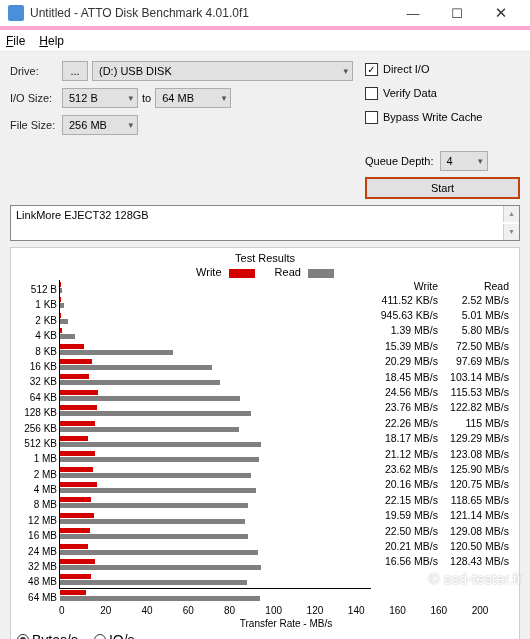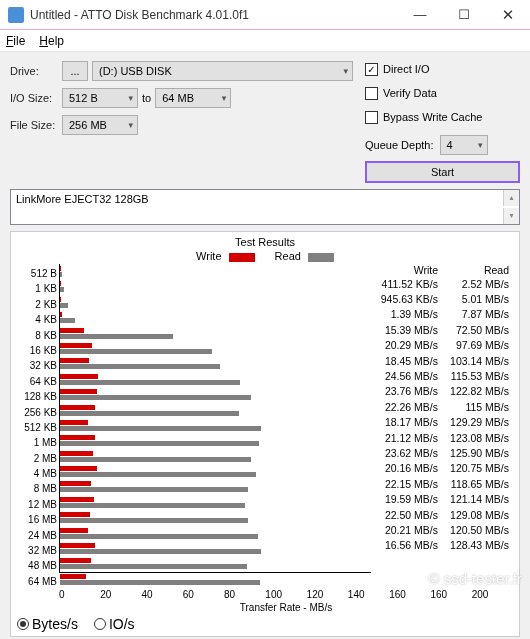--- a/index.html
+++ b/index.html
@@ -1,17 +1,17 @@
 <!DOCTYPE html>
 <html><head>
 <meta charset="utf-8">
 <style>
 * { box-sizing: border-box; margin: 0; padding: 0; }
 body { font-family: "Segoe UI", Tahoma, sans-serif; font-size: 11px; background: #fff; width: 530px; }
-.titlebar { height: 30px; display: flex; align-items: center; padding: 0 0 0 8px; border-bottom: 1px solid #f9a8d4; background: #fff; }
+.titlebar { height: 30px; display: flex; align-items: center; padding: 0 7px 0 8px; border-bottom: 4px solid #f9a8d4; background: #fff; }
 .titlebar .icon { width: 16px; height: 16px; background: #4a90d9; border-radius: 2px; margin-right: 6px; }
 .titlebar .title { flex: 1; font-size: 12px; color: #333; }
 .winbtn { width: 44px; height: 30px; display: flex; align-items: center; justify-content: center; color: #333; font-size: 13px; }
 .winbtn.close { font-size: 15px; }
 .menubar { height: 22px; display: flex; align-items: center; padding: 0 6px; font-size: 12px; border-bottom: 1px solid #e8e8e8; }
 .menubar span { margin-right: 14px; }
 .menubar span u { text-decoration: underline; }
 .content { padding: 8px 10px 4px 10px; background: #f0f0f0; }
 .toprow { display: flex; gap: 12px; }
 .leftcol { flex: 1; }
@@ -19,23 +19,23 @@
 .frow { display: flex; align-items: center; margin-bottom: 5px; height: 22px; }
 .flabel { width: 52px; font-size: 11px; color: #222; }
 .dots { width: 26px; height: 20px; background: #e1e1e1; border: 1px solid #adadad; text-align: center; line-height: 18px; margin-right: 4px; font-size: 11px; }
 .combo { height: 20px; background: #e1e1e1; border: 1px solid #adadad; display: flex; align-items: center; padding: 0 4px 0 6px; font-size: 11px; }
 .combo .arr { margin-left: auto; font-size: 9px; color: #555; }
 .combo.drive { flex: 1; }
 .combo.io { width: 76px; }
 .to { margin: 0 4px; }
 .chk { display: flex; align-items: center; margin-bottom: 6px; font-size: 11px; height: 18px; }
 .chk .box { width: 13px; height: 13px; border: 1px solid #333; margin-right: 5px; display: flex; align-items: center; justify-content: center; font-size: 10px; background: #fff; }
-.qrow { display: flex; align-items: center; margin-top: 9px; text-align: center; }
+.qrow { display: flex; align-items: center; margin-top: 25px; text-align: center; }
 .qrow .combo { width: 48px; margin-left: 6px; }
-.startbtn { width: 100%; height: 22px; background: #e1e1e1; border: 2px solid #8b5cf6; font-size: 11px; margin-top: 6px; }
+.startbtn { width: 100%; height: 22px; background: #e1e1e1; border: 2px solid #c2410c; font-size: 11px; margin-top: 6px; }
 .textarea { width: 100%; height: 36px; background: #fff; border: 1px solid #828790; padding: 3px 5px; font-size: 11px; position: relative; margin-top: 6px; }
 .textarea .sbup { position: absolute; right: 0; top: 0; width: 16px; height: 16px; background: #f0f0f0; border-left: 1px solid #ccc; text-align: center; font-size: 8px; line-height: 16px; color: #888; }
 .textarea .sbdn { position: absolute; right: 0; bottom: 0; width: 16px; height: 16px; background: #f0f0f0; border-left: 1px solid #ccc; text-align: center; font-size: 8px; line-height: 16px; color: #888; }
 .results { background: #fff; border: 1px solid #ccc; margin-top: 6px; padding: 4px 6px 2px 6px; }
 .reshdr { text-align: center; font-size: 11px; margin-bottom: 2px; }
 .legend { display: flex; justify-content: center; gap: 20px; margin-bottom: 2px; font-size: 11px; }
 .legend .sw { display: inline-block; width: 26px; height: 9px; margin-left: 4px; vertical-align: middle; }
 .sw.red { background: #d40000; }
 .sw.gray { background: #808080; }
 .chartwrap { display: flex; }
@@ -262,21 +262,21 @@
             <div class="vrow">
               <div>411.52 KB/s</div>
               <div>2.52 MB/s</div>
             </div>
             <div class="vrow">
               <div>945.63 KB/s</div>
               <div>5.01 MB/s</div>
             </div>
             <div class="vrow">
               <div>1.39 MB/s</div>
-              <div>7.87 MB/s</div>
+              <div>5.80 MB/s</div>
             </div>
             <div class="vrow">
               <div>15.39 MB/s</div>
               <div>72.50 MB/s</div>
             </div>
             <div class="vrow">
               <div>20.29 MB/s</div>
               <div>97.69 MB/s</div>
             </div>
             <div class="vrow">

